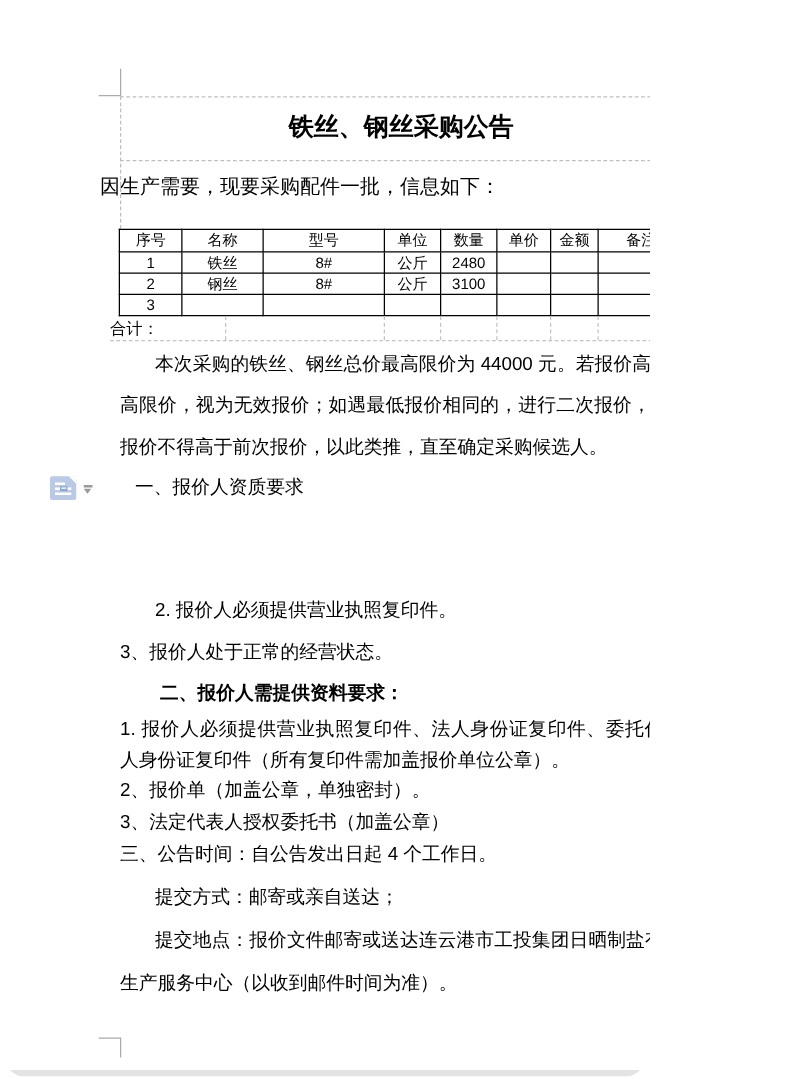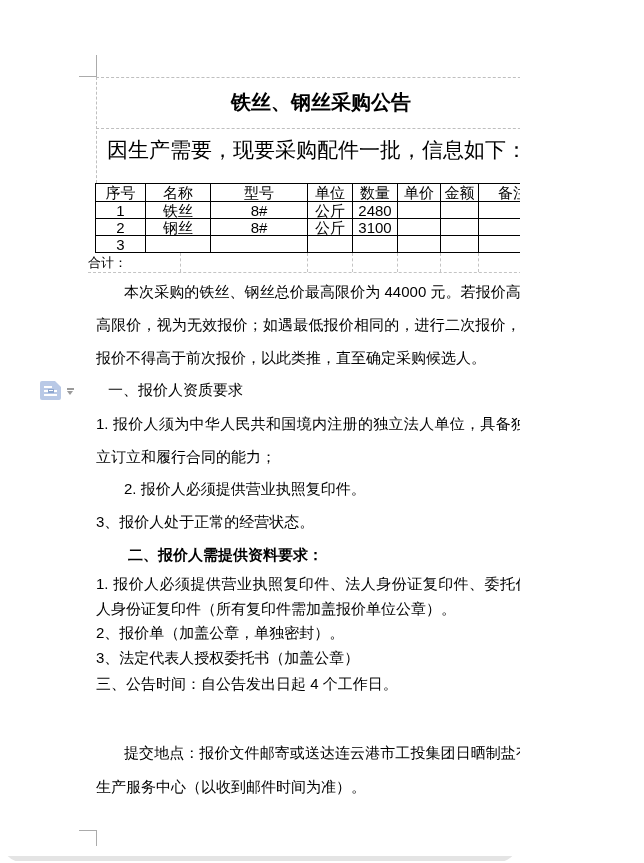--- a/index.html
+++ b/index.html
@@ -12,29 +12,29 @@
   
   .crop{position:absolute;background:#ababab;}
   
   .dash-h{position:absolute;border-top:1px dashed #bfbfbf;height:0;}
   .dash-v{position:absolute;border-left:1px dashed #bfbfbf;width:0;}
   
   #doc-title{
     position:absolute;left:96px;top:77px;width:450px;height:51px;
     line-height:51px;text-align:center;font-size:20px;font-weight:700;
   }
-  #intro{position:absolute;left:107px;top:140px;width:460px;font-size:21px;line-height:20px;}
+  #intro{position:absolute;left:80px;top:140px;width:460px;font-size:16px;line-height:20px;}
   
   #ptable{
     position:absolute;left:95px;top:183px;width:452px;
     border-collapse:collapse;table-layout:fixed;
   }
   #ptable td{
     border:1px solid #000;text-align:center;vertical-align:middle;
-    font-size:15px;line-height:15px;height:16px;padding:0;overflow:hidden;
+    font-size:12px;line-height:15px;height:16px;padding:0;overflow:hidden;
     white-space:nowrap;
   }
   #ptable tr.hdr td{height:17px;}
   
   #total-row{position:absolute;left:88px;top:253px;width:459px;height:19px;
     border-bottom:1px dashed #c4c4c4;text-align:center;}
   #total-row .gv{position:absolute;top:0;height:19px;border-left:1px dashed #c4c4c4;width:0;}
   #total-label{position:absolute;left:0;top:2px;font-size:13px;line-height:16px;}
   
   .para{position:absolute;left:96px;width:451px;font-size:15px;line-height:20px;
@@ -145,36 +145,36 @@
     <div class="gv" style="left:309px;"></div>
     <div class="gv" style="left:352px;"></div>
     <div class="gv" style="left:390px;"></div>
     <div class="gv" style="left:458px;"></div>
   </div>
 
   <div class="para" style="top:275px;line-height:33px;width:455px;text-indent:28px;">本次采购的铁丝、钢丝总价最高限价为 44000 元。若报价高于最高限价，视为无效报价；如遇最低报价相同的，进行二次报价，二次报价不得高于前次报价，以此类推，直至确定采购候选人。</div>
 
   <div class="para" style="top:380px;margin-left:12px;">一、报价人资质要求</div>
 
-  <div class="para" style="top:407px;line-height:33px;width:430px;">1. 报价人须为中华人民共和国境内注册的独立法人单位，具备独立订立和履行合同的能力；</div>
 
   <div class="para" style="top:479px;margin-left:28px;">2. 报价人必须提供营业执照复印件。</div>
 
   <div class="para" style="top:512px;">3、报价人处于正常的经营状态。</div>
 
   <div class="para bold" style="top:545px;padding-left:32px;width:419px;">二、报价人需提供资料要求：</div>
 
   <div class="para" style="top:571px;line-height:25px;width:450px;">1. 报价人必须提供营业执照复印件、法人身份证复印件、委托代理人身份证复印件（所有复印件需加盖报价单位公章）。</div>
 
   <div class="para" style="top:623px;">2、报价单（加盖公章，单独密封）。</div>
 
   <div class="para" style="top:648px;">3、法定代表人授权委托书（加盖公章）</div>
 
   <div class="para" style="top:674px;">三、公告时间：自公告发出日起 4 个工作日。</div>
 
+  <div class="para" style="top:708px;padding-left:28px;width:423px;">提交方式：邮寄或亲自送达；</div>
 
   <div class="para" style="top:736px;line-height:34px;width:450px;text-indent:28px;">提交地点：报价文件邮寄或送达连云港市工投集团日晒制盐有限生产服务中心（以收到邮件时间为准）。</div>
 
   <div id="paste-widget">
     <div id="pw-doc">
       <div class="fold"></div>
       <div class="l1"></div>
       <div class="l2"></div>
       <div class="l3"></div>
       <div class="minusbox"></div>

